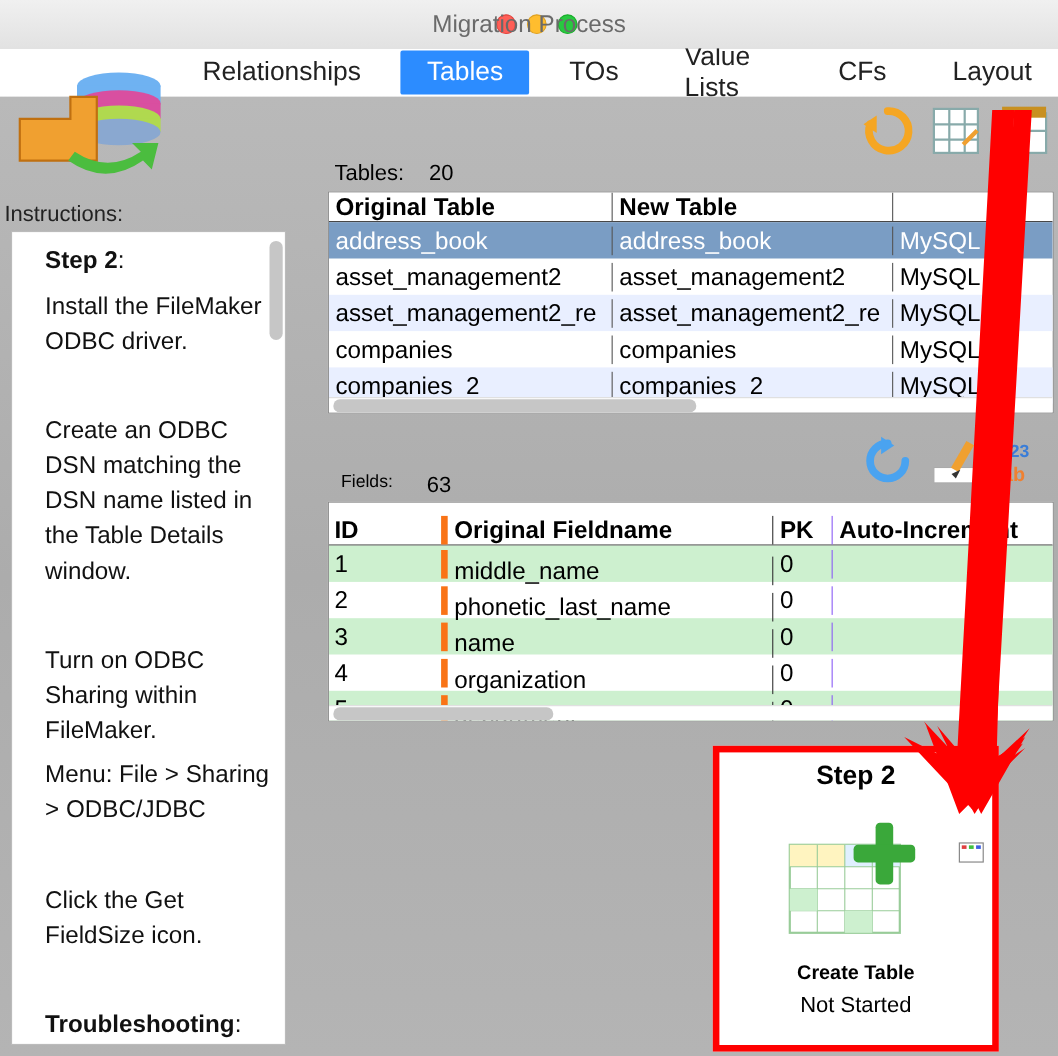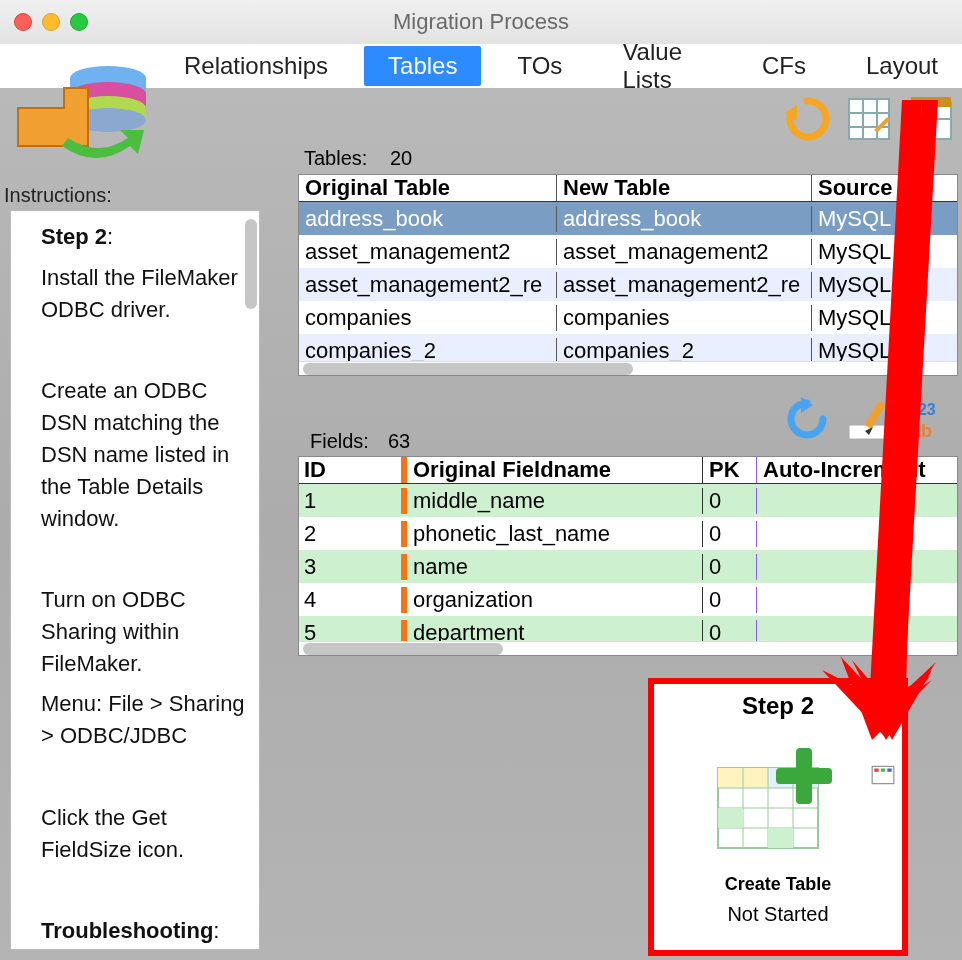--- a/index.html
+++ b/index.html
@@ -1,20 +1,20 @@
 <!DOCTYPE html>
 <html><head>
 <meta charset="utf-8">
 <style>
   * { box-sizing: border-box; margin: 0; padding: 0; }
   html, body { width: 962px; height: 960px; font-family: "Helvetica Neue", Arial, sans-serif; overflow: hidden; }
   body { background: linear-gradient(180deg,#b6b6b6,#a2a2a2); }
 
   
-  .titlebar { height: 44px; background: linear-gradient(#f0f0f0,#e2e2e2); display: flex; align-items: center; position: relative; }
+  .titlebar { height: 44px; background: linear-gradient(#f0f0f0,#e2e2e2); display: flex; align-items: center; position: relative; justify-content: center; }
   .traffic { display: flex; gap: 10px; margin-left: 14px; }
   .dot { width: 18px; height: 18px; border-radius: 50%; }
   .dot.red { background:#ff5f57; border:1px solid #e0443e; }
   .dot.yellow { background:#ffbd2e; border:1px solid #dea123; }
   .dot.green { background:#28c940; border:1px solid #1aad2b; }
   .title { position:absolute; left:0; right:0; text-align:center; color:#6a6a6a; font-size:22px; }
 
   
   .tabrow { height: 44px; background: #fff; display:flex; align-items:center; padding-left: 160px; font-size:24px; color:#222; }
   .tab { padding: 6px 24px; cursor:pointer; }
@@ -49,25 +49,25 @@
   .c-src { flex:1; padding-left:6px; overflow:hidden; white-space:nowrap; }
   .tables-scrollbar { position:absolute; left:0; right:0; bottom:0; height:14px; background:#fff; border-top:1px solid #ddd;}
   .tables-scroll-thumb { height:12px; width:330px; background:#c6c6c6; border-radius:6px; margin:1px 0 0 4px; }
 
   
   .top-icons { position:absolute; right:6px; top:94px; display:flex; gap:12px; align-items:center; }
   .icon { width:50px; height:50px; display:flex; align-items:center; justify-content:center; }
   .mid-icons { position:absolute; right:6px; top:394px; display:flex; gap:12px; align-items:center; }
 
   
-  .fields-label { position:absolute; left:310px; top:430px; font-size:20px; }
+  .fields-label { position:absolute; left:310px; top:430px; font-size:16px; }
   .fields-count { position:absolute; left:388px; top:430px; font-size:20px; }
   .fields-grid { position:absolute; left:298px; top:456px; right:4px; height:200px; background:#fff; border:1px solid #888; overflow:hidden; }
   .f-id { width:108px; padding-left:5px; border-right:6px solid #f97316; }
-  .f-name { width:296px; padding-left:6px; border-right:1px solid #333; overflow:hidden; white-space:nowrap; }
+  .f-name { width:296px; padding-left:6px; border-right:1px solid #333; overflow:hidden; white-space:nowrap;margin-top:12px; }
   .f-pk { width:54px; padding-left:6px; border-right:1px solid #8b5cf6; }
   .f-ai { flex:1; padding-left:6px; }
   .fields-grid .grid-row.green { background:#cdf0cf; }
 
   
   .step2-box { position:absolute; right:54px; bottom:4px; width:260px; height:278px; background:#fff; border:6px solid #ff0000; padding:8px; }
   .step2-title { font-weight:700; font-size:24px; text-align:center; }
   .step2-iconwrap { display:flex; justify-content:center; align-items:center; gap:8px; margin-top:8px; height:140px; position:relative;}
   .step2-cap { font-weight:700; font-size:18px; text-align:center; margin-top:6px; }
   .step2-status { font-size:20px; text-align:center; margin-top:8px; }
@@ -159,21 +159,20 @@
   </div>
 </div>
 
 <div class="tables-label">Tables:</div>
 <div class="tables-count">20</div>
 
 <div class="tables-grid">
   <div class="grid-hdr">
     <div class="c-ot">Original Table</div>
     <div class="c-nt">New Table</div>
-    <div class="c-src">Source</div>
   </div>
   <div class="grid-row sel">
     <div class="c-ot">address_book</div>
     <div class="c-nt">address_book</div>
     <div class="c-src">MySQL</div>
   </div>
   <div class="grid-row">
     <div class="c-ot">asset_management2</div>
     <div class="c-nt">asset_management2</div>
     <div class="c-src">MySQL</div>

